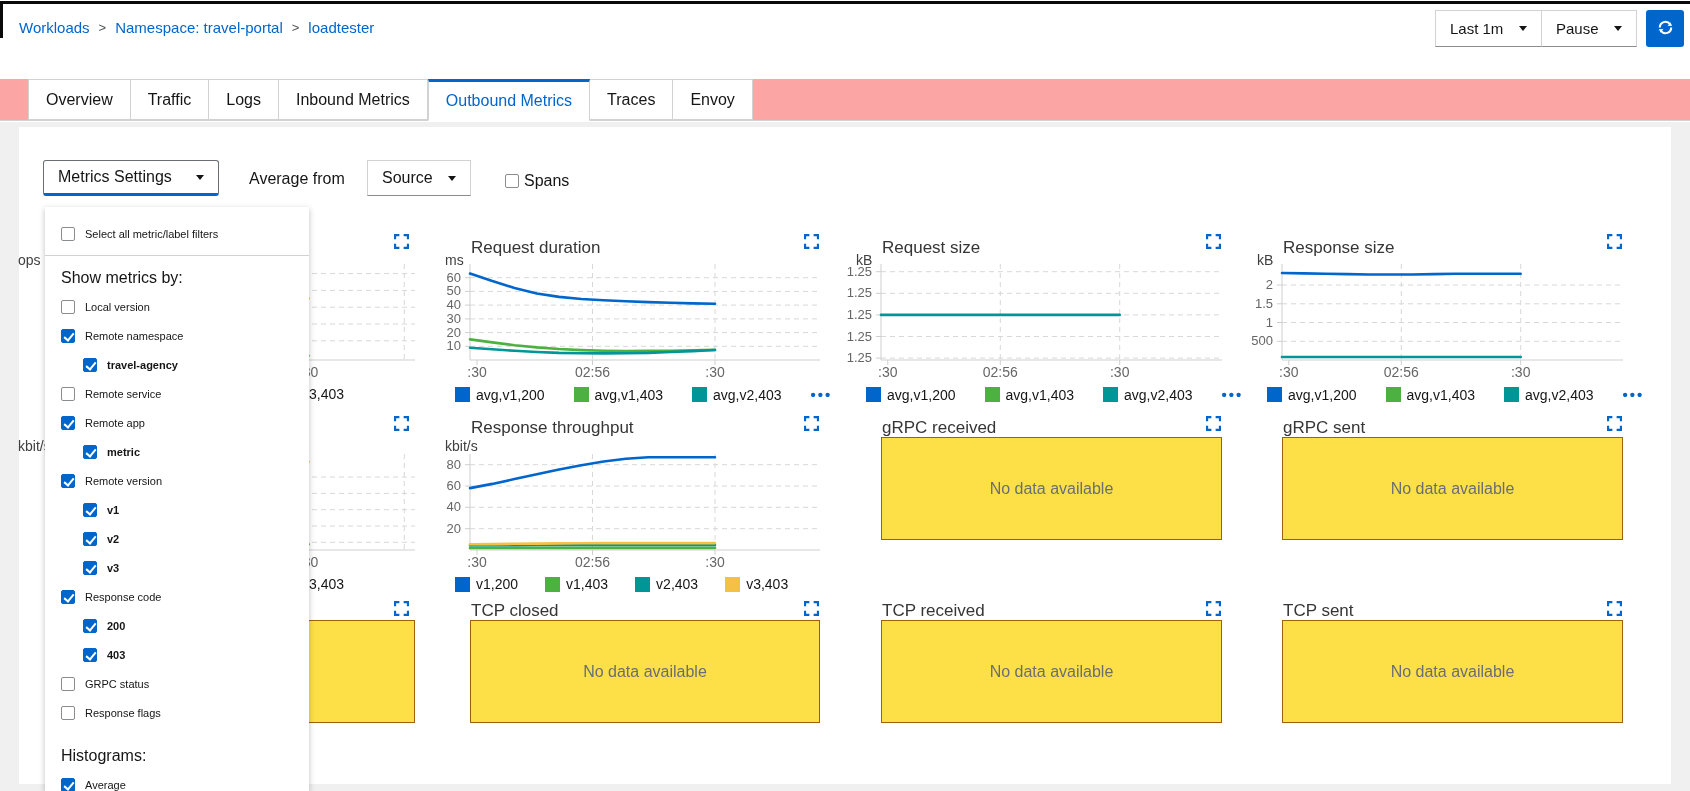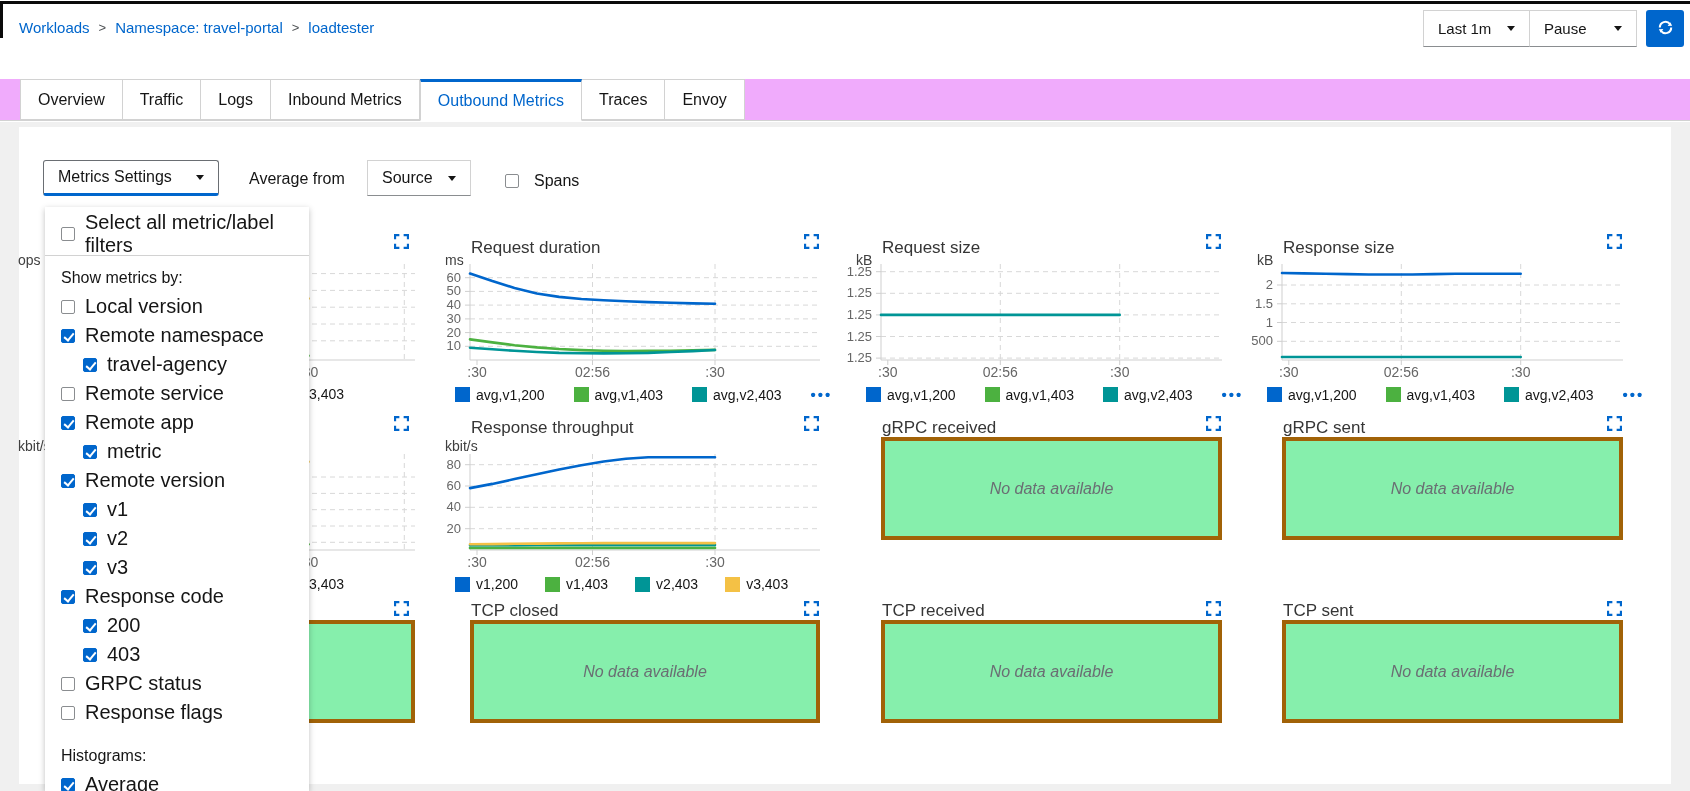--- a/index.html
+++ b/index.html
@@ -13,78 +13,78 @@
   .breadcrumb { position:absolute; left:19px; top:19px; font-size:15px; display:flex; align-items:center; gap:9px; }
   .breadcrumb a { color:#0066cc; text-decoration:none; cursor:pointer; }
   .crumb-sep { color:#4f5255; font-size:13px; }
 
   
   .time-controls { position:absolute; right:6px; top:10px; display:flex; align-items:stretch; }
   .pf-select { height:37px; background:#fff; border:1px solid #d2d2d2; border-bottom-color:#8a8d90;
     display:flex; align-items:center; justify-content:space-between; padding:0 14px; font-size:15px;
     color:#151515; cursor:pointer; gap:14px; font-family:inherit; }
   .sel-duration { width:107px; }
-  .sel-pause { width:108px; margin-left:-1px; }
+  .sel-pause { width:96px; margin-left:-1px; }
   .caret { width:0; height:0; border-left:4.5px solid transparent; border-right:4.5px solid transparent; border-top:5px solid #151515; }
   .refresh-btn { width:38px; height:37px; margin-left:9px; background:#0066cc; border:none; border-radius:3px;
     display:flex; align-items:center; justify-content:center; cursor:pointer; }
 
   
   .tabs { position:absolute; left:0; top:79px; width:1690px; height:42px; border-bottom:1px solid #d2d2d2;
-    display:flex; align-items:stretch; padding-left:20px; background:#f0abfc; }
+    display:flex; align-items:stretch; padding-left:28px; background:#fca5a5; }
   .tab { background:#fff; border:1px solid #d2d2d2; border-left:none; padding:0 17px; display:flex; align-items:center;
     font-size:16px; color:#151515; cursor:pointer; position:relative; }
   .tab:first-child { border-left:1px solid #d2d2d2; }
   .tab.active { color:#0066cc; border-top:3px solid #0066cc; border-bottom:1px solid #fff; margin-bottom:-1px; border-left:1px solid #d2d2d2;text-align:right; }
 
   
   .content-bg { position:absolute; left:0; top:122px; width:1690px; height:669px; background:#f0f0f0; }
   .card { position:absolute; left:19px; top:127px; width:1652px; height:657px; background:#fff; }
 
   
   .ms-toggle { position:absolute; left:43px; top:160px; width:176px; height:36px; background:#fff;
     border:1px solid #6a6e73; border-bottom:3px solid #0066cc; border-radius:3px; font-size:16px; color:#151515;
     display:flex; align-items:center; justify-content:space-between; padding:0 14px; cursor:pointer; font-family:inherit; }
   .reported-label { position:absolute; left:249px; top:170px; font-size:16px; color:#151515; }
   .source-select { position:absolute; left:367px; top:160px; width:104px; height:36px; font-size:16px; }
-  .spans-wrap { position:absolute; left:505px; top:172px; display:flex; align-items:center; gap:15px; font-size:16px; color:#151515; cursor:pointer; }
+  .spans-wrap { position:absolute; left:505px; top:172px; display:flex; align-items:center; gap:5px; font-size:16px; color:#151515; cursor:pointer; }
 
   
   .cb { width:14px; height:14px; border:1px solid #8a8d90; border-radius:2px; background:#fff; display:inline-block; position:relative; flex:none; cursor:pointer; }
   .cb.checked { background:#0066cc; border-color:#0066cc; }
   .cb.checked::after { content:""; position:absolute; left:4px; top:1px; width:4px; height:8px;
     border:solid #fff; border-width:0 2px 2px 0; transform:rotate(40deg); }
 
   
   .dd-panel { position:absolute; left:45px; top:207px; width:264px; height:584px; background:#fff;
     box-shadow:0 2px 6px rgba(3,3,3,0.25); padding-top:12px; z-index:20; overflow:hidden; }
-  .dd-item { height:29px; display:flex; align-items:center; gap:10px; padding:0 16px; font-size:20px; color:#151515; cursor:pointer; }
-  .dd-item.indent { padding-left:38px; }
+  .dd-item { height:29px; display:flex; align-items:center; gap:10px; padding:0 16px; font-size:11px; color:#151515; cursor:pointer; }
+  .dd-item.indent { padding-left:38px;font-weight:bold; }
   .dd-head { height:29px; display:flex; align-items:center; padding:0 16px; font-size:16px; color:#151515; }
   .dd-head.gap { margin-top:14px; }
   .dd-divider { height:1px; background:#d2d2d2; margin:7px 0; }
 
   
   .chart-cell { position:absolute; }
   .chart-title { position:absolute; left:46px; top:10px; font-size:17px; color:#363636; white-space:nowrap;text-align:center; }
   .expand-btn { position:absolute; right:10px; top:6px; width:18px; height:18px; background:none; border:none; cursor:pointer; padding:0; }
   .unit-label { position:absolute; font-size:14px; color:#404040; }
   .plot-svg { position:absolute; left:0; }
   .plot-svg .grid { stroke:#d8d8d8; stroke-width:1; stroke-dasharray:5 4; }
   .plot-svg .axis { stroke:#cfcfcf; stroke-width:1; }
   .plot-svg .tick { stroke:#cfcfcf; stroke-width:1; }
   .plot-svg .ylab { font-size:13px; fill:#666; font-family:"Liberation Sans",sans-serif; }
   .plot-svg .xlab { font-size:14px; fill:#666; font-family:"Liberation Sans",sans-serif; }
   .legend { position:absolute; left:30px; right:10px; display:flex; align-items:center; gap:29px; font-size:14px; color:#151515; }
   .legend-item { display:flex; align-items:center; gap:6px; cursor:pointer; }
   .legend-sq { width:15px; height:15px; flex:none; }
   .legend-more { margin-left:auto; color:#0066cc; font-weight:bold; letter-spacing:2px; font-size:15px; cursor:pointer; padding-right:8px; }
   .legend-partial { position:absolute; display:flex; align-items:center; gap:6px; font-size:14px; color:#151515; }
-  .nodata-box { position:absolute; border:4px solid #a16207; display:flex; align-items:center; justify-content:center;
-    font-size:16px; color:#6a6e73; background:#86efac;font-style:italic; }
+  .nodata-box { position:absolute; border:1px solid #a16207; display:flex; align-items:center; justify-content:center;
+    font-size:16px; color:#6a6e73; background:#fde047; }
 </style>
 </head>
 <body>
 
 <div class="page">
   <div class="edge-top"></div>
   <div class="edge-left"></div>
 
   <nav class="breadcrumb" id="breadcrumb">
       <a>Workloads</a>

